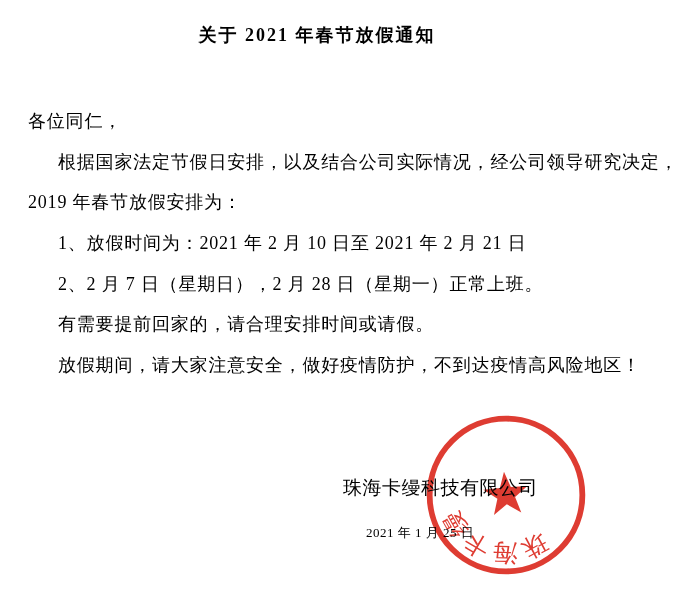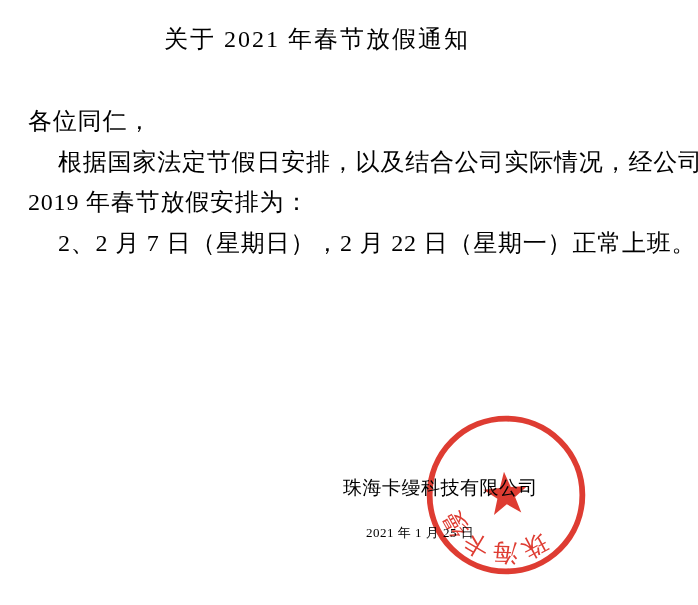--- a/index.html
+++ b/index.html
@@ -12,31 +12,31 @@
     color: #000000;
     font-family: "Liberation Serif", "DejaVu Serif", serif;
     overflow: hidden;
   }
   .title {
     position: absolute;
     top: 23px;
     left: 0;
     width: 634px;
     text-align: center;
-    font-size: 24px;
-    font-weight: normal;
+    font-size: 18px;
+    font-weight: bold;
     letter-spacing: 2px;
     white-space: nowrap;
   }
   .body-lines {
     position: absolute;
     top: 101px;
     left: 28px;
     width: 670px;
-    font-size: 24px;
+    font-size: 18px;
     letter-spacing: 0.8px;
   }
   .line {
     height: 40.7px;
     line-height: 40.7px;
     white-space: nowrap;
   }
   .line.indented { padding-left: 30px; }
   .company-line {
     position: absolute;
@@ -74,21 +74,24 @@
 <body>
 
 <div class="page">
 
   <h1 class="title">关于 2021 年春节放假通知</h1>
 
   <div class="body-lines" id="body-lines">
       <div class="line">各位同仁，</div>
       <div class="line indented">根据国家法定节假日安排，以及结合公司实际情况，经公司领导研究决定，</div>
       <div class="line">2019 年春节放假安排为：</div>
-      <div class="line indented">2、2 月 7 日（星期日），2 月 22 日（星期一）正常上班。</div>
+      <div class="line indented">1、放假时间为：2021 年 2 月 10 日至 2021 年 2 月 21 日</div>
+      <div class="line indented">2、2 月 7 日（星期日），2 月 28 日（星期一）正常上班。</div>
+      <div class="line indented">有需要提前回家的，请合理安排时间或请假。</div>
+      <div class="line indented">放假期间，请大家注意安全，做好疫情防护，不到达疫情高风险地区！</div>
     </div>
 
   <div class="company-line">珠海卡缦科技有限公司</div>
 
   <div class="date-line">2021 年 1 月 25 日</div>
 
   <div class="seal">
     <svg viewBox="0 0 200 200" xmlns="http://www.w3.org/2000/svg">
       <defs>
         <path id="sealTextArc" d="M 40,100 A 60,60 0 1,1 160,100 A 60,60 0 1,1 40,100" fill="none"></path>

